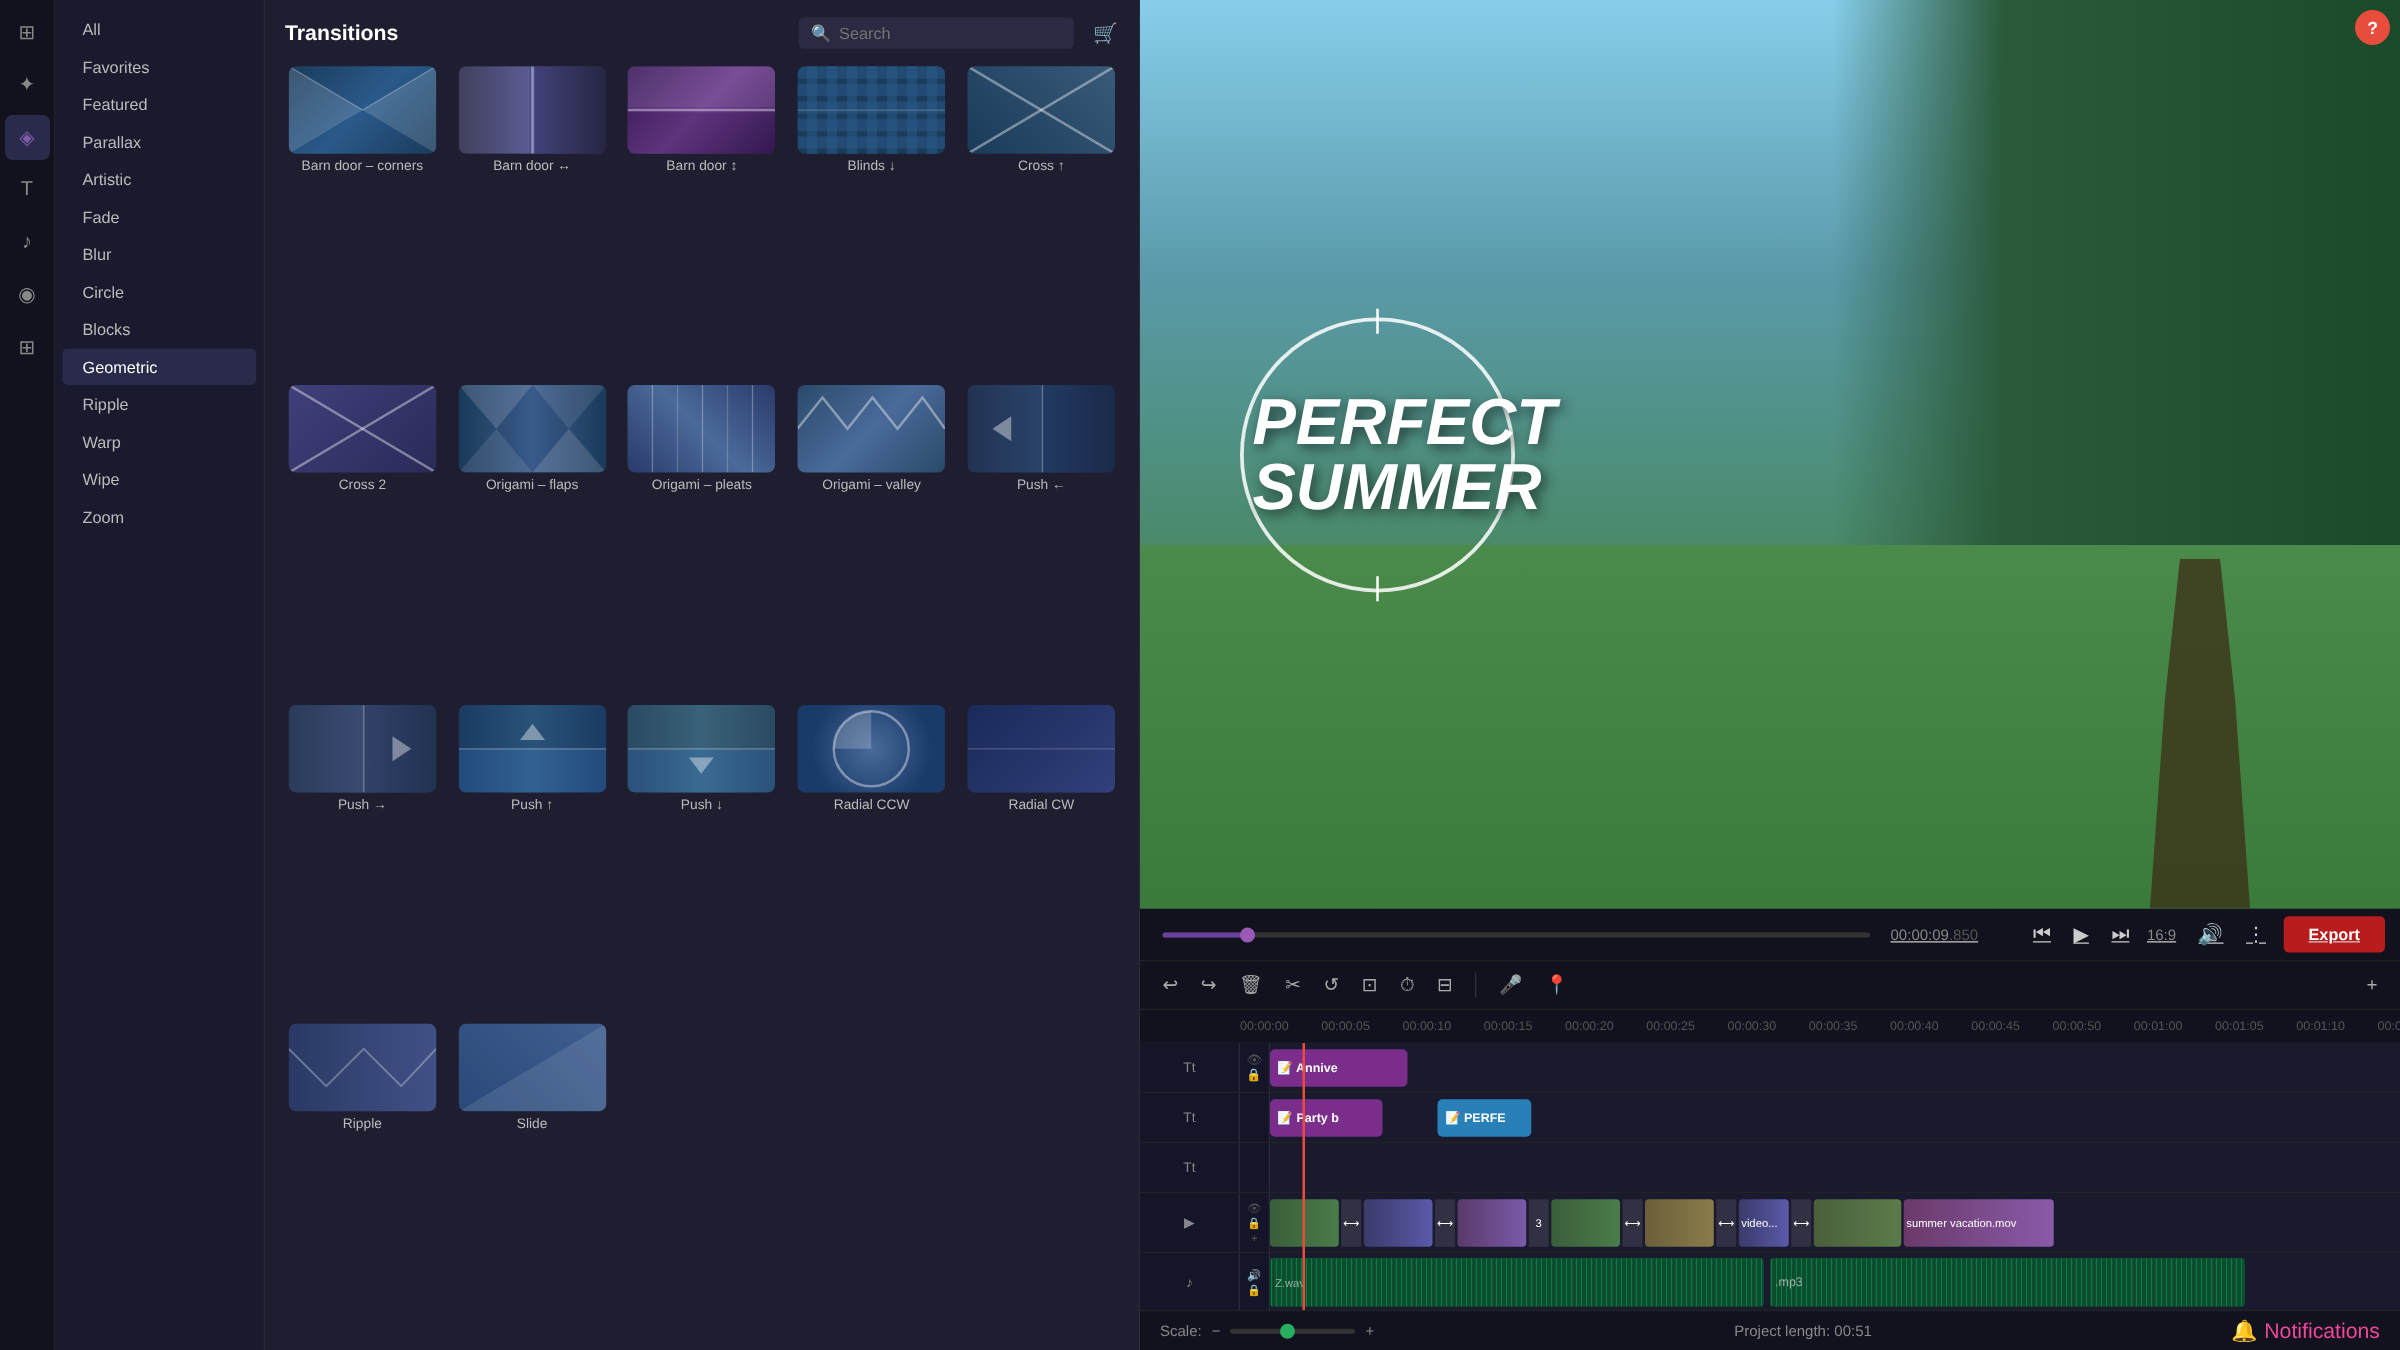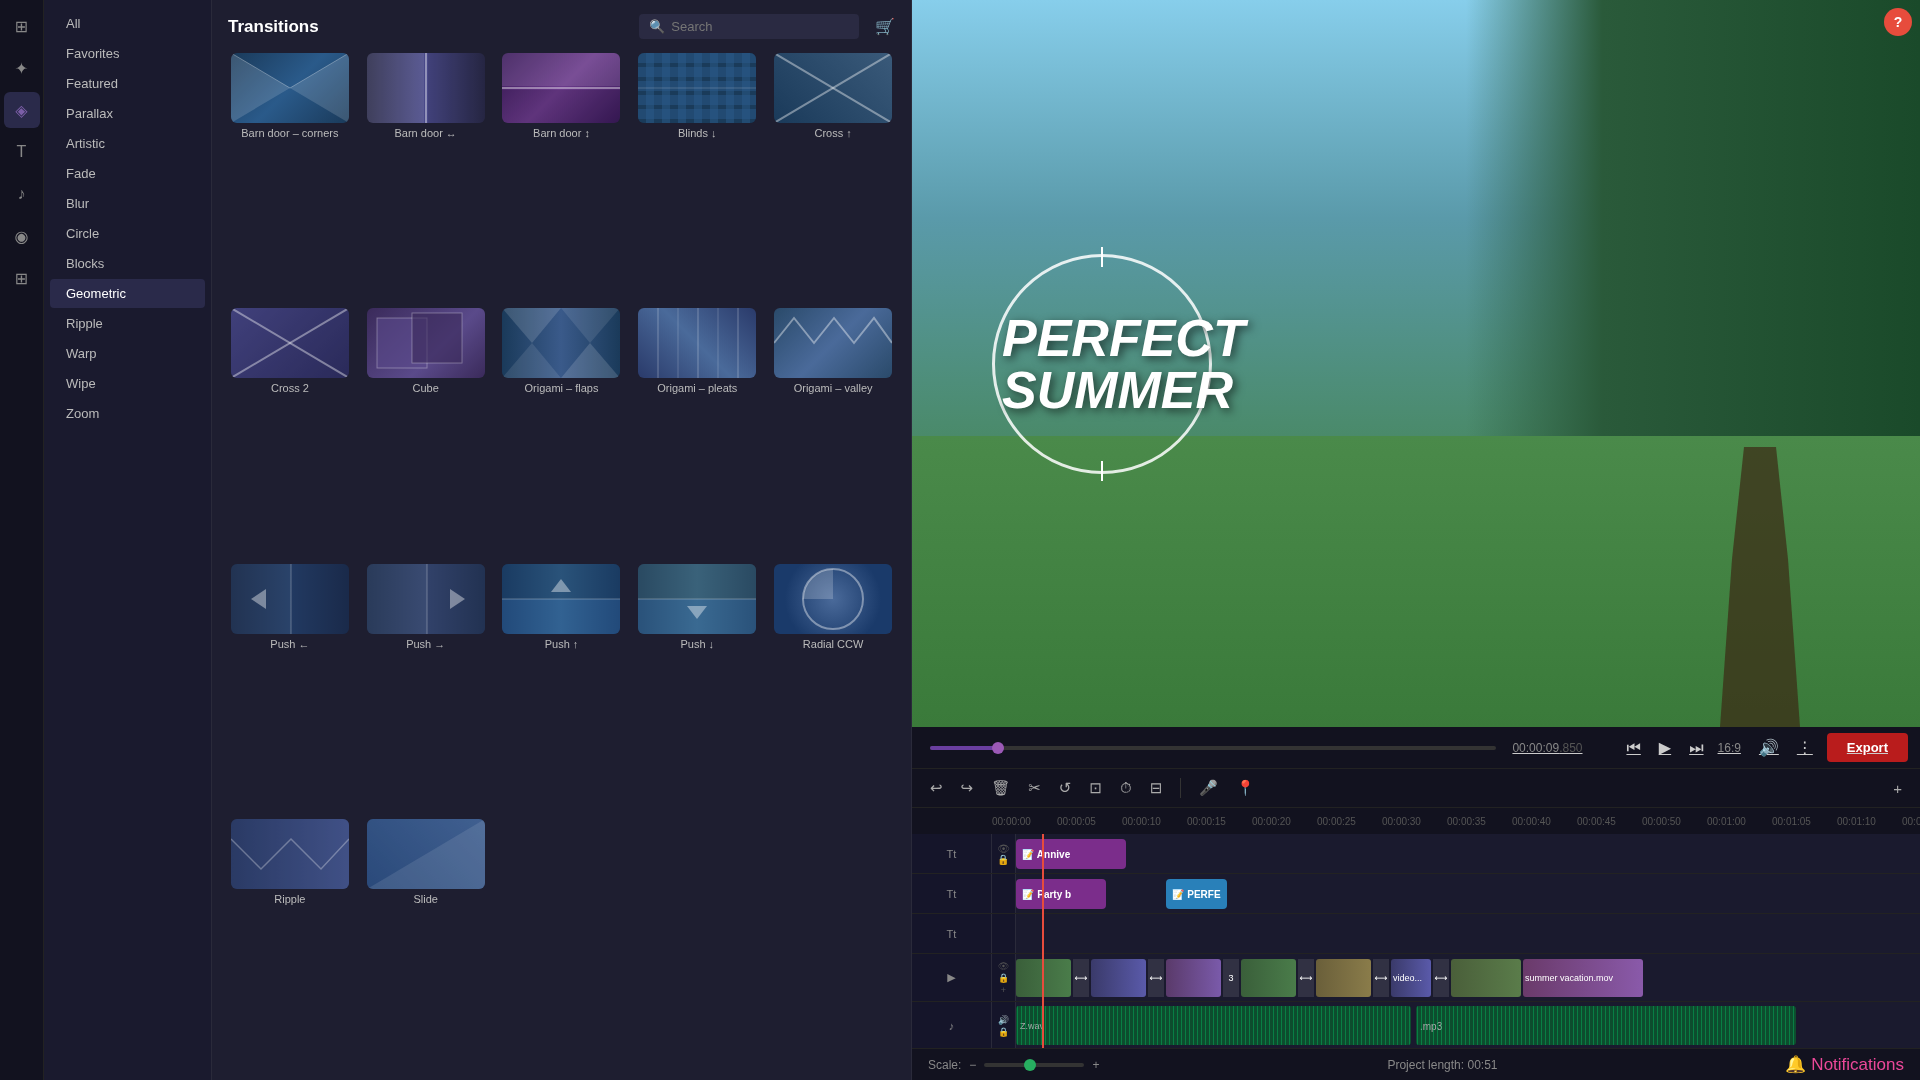--- a/index.html
+++ b/index.html
@@ -510,29 +510,20 @@
         <div class="transition-thumb th-cross2">
           <svg viewBox="0 0 118 70">
               <rect x="0" y="0" width="118" height="70" fill="rgba(42,42,90,0.3)"></rect>
               <line x1="0" y1="0" x2="118" y2="70" stroke="rgba(255,255,255,0.4)" stroke-width="2"></line>
               <line x1="118" y1="0" x2="0" y2="70" stroke="rgba(255,255,255,0.4)" stroke-width="2"></line>
             </svg>
         </div>
         <span class="transition-label">Cross 2</span>
       </div>
       <div class="transition-item">
-        <div class="transition-thumb th-cube">
-          <svg viewBox="0 0 118 70">
-              <rect x="10" y="10" width="50" height="50" fill="rgba(90,74,138,0.6)" stroke="rgba(255,255,255,0.3)" stroke-width="1"></rect>
-              <rect x="45" y="5" width="50" height="50" fill="rgba(58,42,90,0.6)" stroke="rgba(255,255,255,0.3)" stroke-width="1"></rect>
-            </svg>
-        </div>
-        <span class="transition-label">Cube</span>
-      </div>
-      <div class="transition-item">
         <div class="transition-thumb th-orig1">
           <svg viewBox="0 0 118 70">
               <polygon points="0,0 59,0 30,35" fill="rgba(255,255,255,0.15)"></polygon>
               <polygon points="118,0 59,0 88,35" fill="rgba(255,255,255,0.1)"></polygon>
               <polygon points="0,70 59,70 30,35" fill="rgba(255,255,255,0.1)"></polygon>
               <polygon points="118,70 59,70 88,35" fill="rgba(255,255,255,0.15)"></polygon>
             </svg>
         </div>
         <span class="transition-label">Origami – flaps</span>
       </div>
@@ -604,20 +595,29 @@
       <div class="transition-item">
         <div class="transition-thumb th-radial">
           <svg viewBox="0 0 118 70">
               <circle cx="59" cy="35" r="30" fill="none" stroke="rgba(255,255,255,0.4)" stroke-width="2"></circle>
               <path d="M59,35 L59,5 A30,30 0 0,0 29,35 Z" fill="rgba(255,255,255,0.2)"></path>
             </svg>
         </div>
         <span class="transition-label">Radial CCW</span>
       </div>
 
+      <div class="transition-item">
+        <div class="transition-thumb th-row4a">
+          <svg viewBox="0 0 118 70">
+              <rect x="0" y="0" width="118" height="70" fill="rgba(26,42,90,0.3)"></rect>
+              <line x1="0" y1="35" x2="118" y2="35" stroke="rgba(255,255,255,0.2)" stroke-width="1"></line>
+            </svg>
+        </div>
+        <span class="transition-label">Radial CW</span>
+      </div>
       <div class="transition-item">
         <div class="transition-thumb th-row4b">
           <svg viewBox="0 0 118 70">
               <rect x="0" y="0" width="118" height="70" fill="rgba(42,58,90,0.3)"></rect>
               <polyline points="0,20 30,50 60,20 90,50 118,20" fill="none" stroke="rgba(255,255,255,0.3)" stroke-width="1.5"></polyline>
             </svg>
         </div>
         <span class="transition-label">Ripple</span>
       </div>
       <div class="transition-item">
@@ -735,21 +735,21 @@
           </div>
         </div>
 
         <div class="track-row">
           <div class="track-label">
             <span>Tt</span>
           </div>
           <div style="width:24px;background:#15152a;height:100%;border-right:1px solid #2a2a3a;"></div>
           <div class="track-content">
             <div class="clip clip-purple" style="left:0px;width:90px;">📝 Party b</div>
-            <div class="clip clip-blue" style="left:150px;width:61px;">📝 PERFE</div>
+            <div class="clip clip-blue" style="left:134px;width:75px;">📝 PERFE</div>
           </div>
         </div>
 
         <div class="track-row">
           <div class="track-label">
             <span>Tt</span>
           </div>
           <div style="width:24px;background:#15152a;height:100%;border-right:1px solid #2a2a3a;"></div>
         </div>
 

